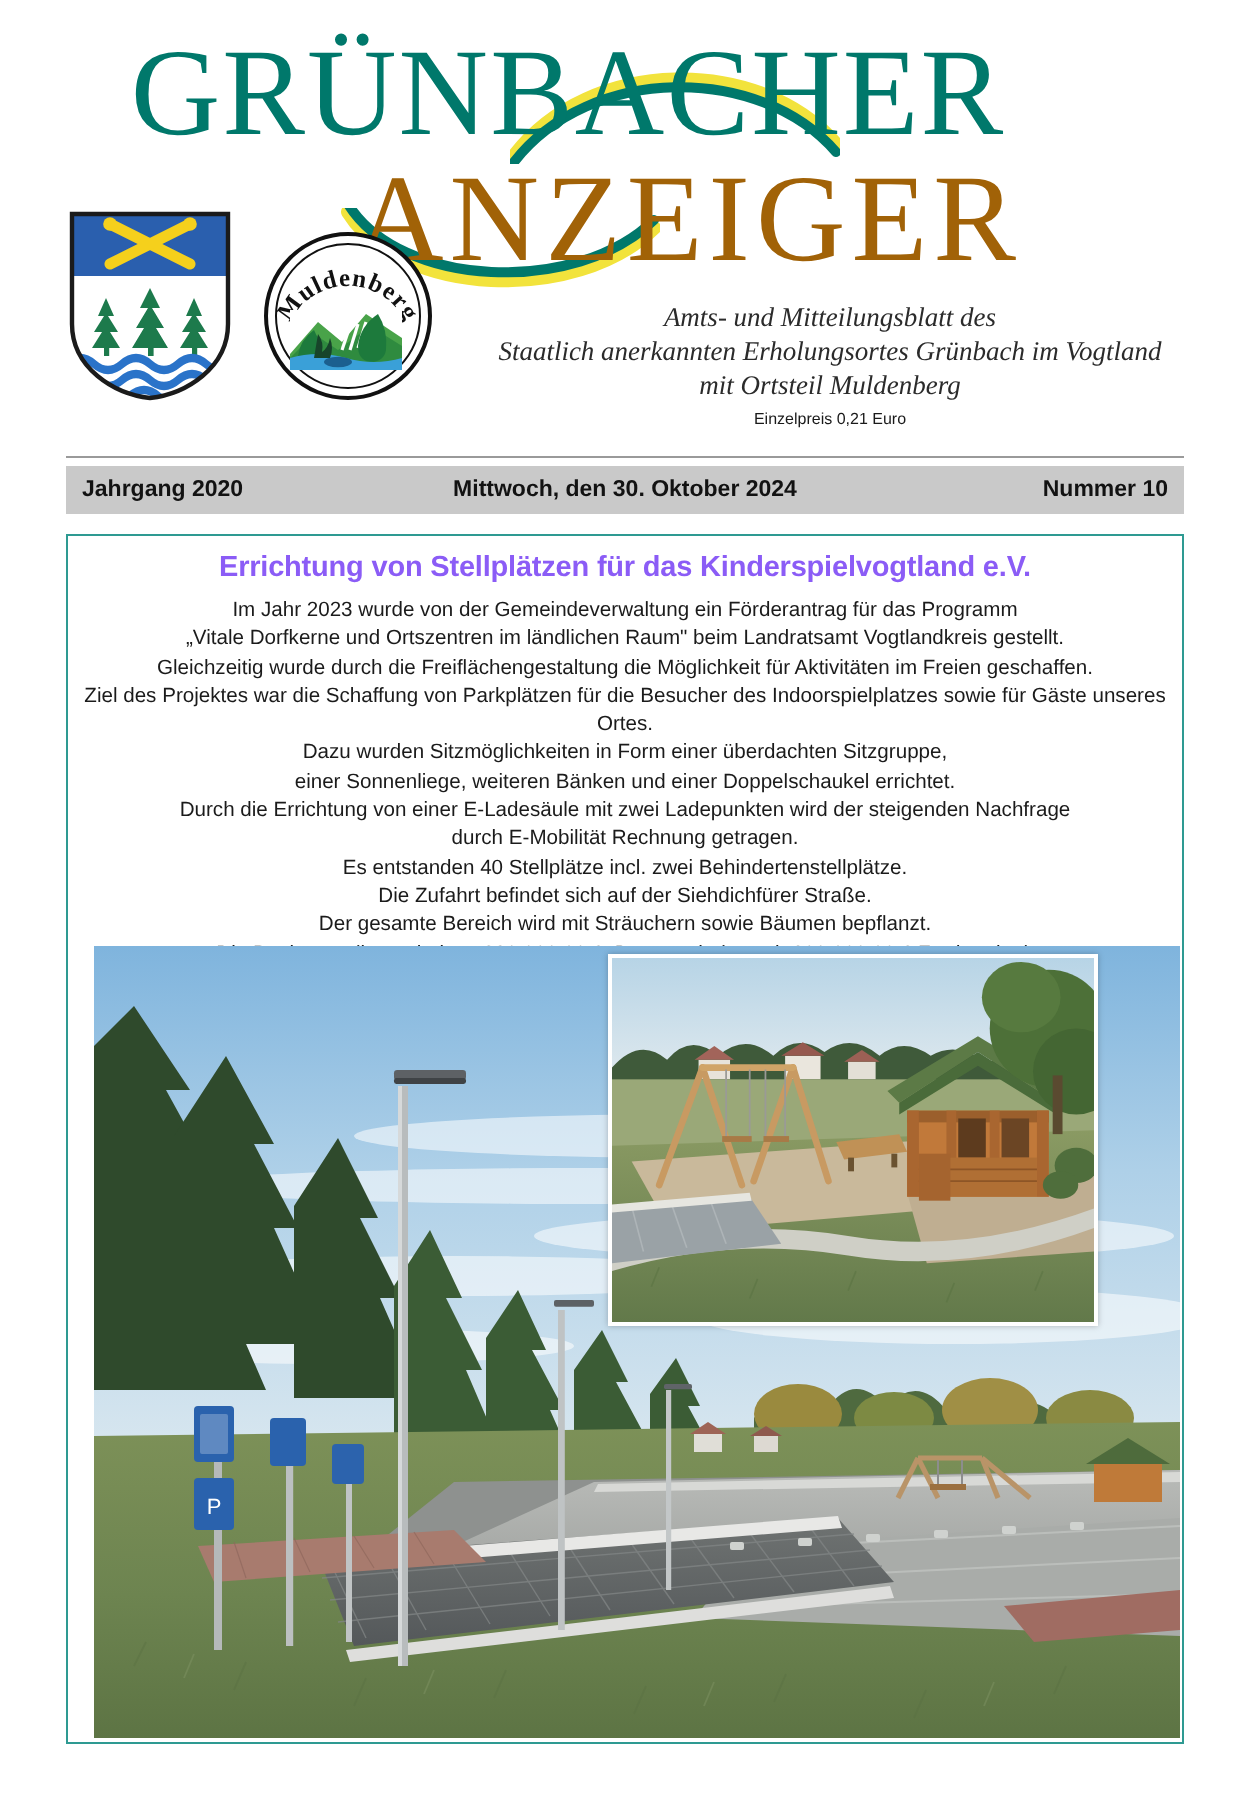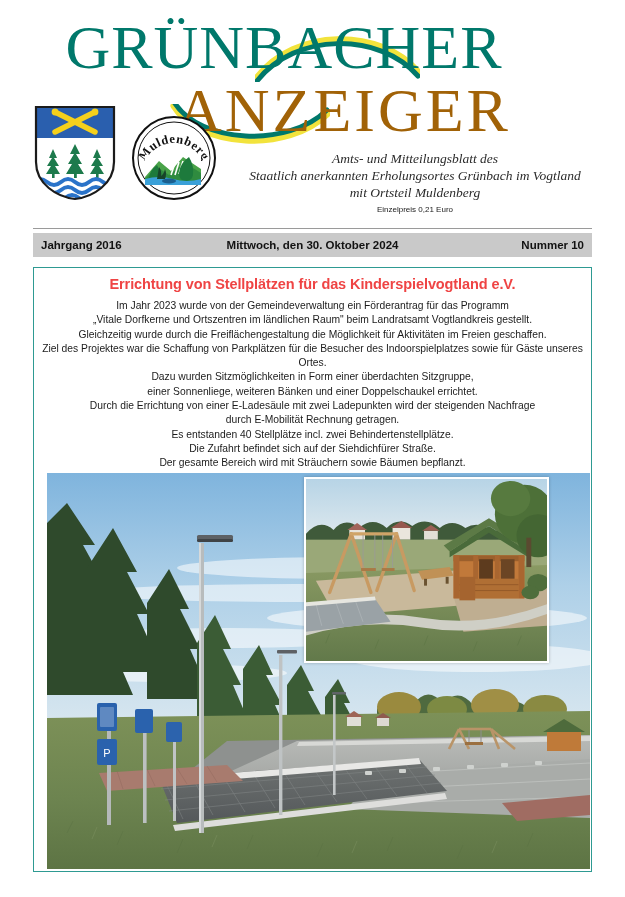--- a/index.html
+++ b/index.html
@@ -131,21 +131,21 @@
     border: 1.5px solid #2e9a92;
     box-sizing: border-box;
     background: #ffffff;
     overflow: hidden;
   }
   #article-headline {
     margin: 7px 10px 0 10px;
     text-align: center;
     font-size: 14.5px;
     font-weight: bold;
-    color: #ef4444;
+    color: #8b5cf6;
     letter-spacing: -0.1px;
     line-height: 18px;
   }
   #article-body {
     margin: 6px 8px 0 8px;
     text-align: center;
     font-size: 10.3px;
     line-height: 14.3px;
     color: #1b1b1b;
   }
@@ -260,21 +260,21 @@
     <span class="sub-l1">Amts- und Mitteilungsblatt des</span>
     <span class="sub-l2">Staatlich anerkannten Erholungsortes Grünbach im Vogtland</span>
     <span class="sub-l3">mit Ortsteil Muldenberg</span>
     <span class="price-line">Einzelpreis 0,21 Euro</span>
   </div>
 
   <div id="mast-rule"></div>
 </div>
 
 <div id="info-bar">
-  <span id="info-year">Jahrgang 2016</span>
+  <span id="info-year">Jahrgang 2020</span>
   <span id="info-date">Mittwoch, den 30. Oktober 2024</span>
   <span id="info-number">Nummer 10</span>
 </div>
 
 <div id="article-box">
 
   <div id="article-headline">Errichtung von Stellplätzen für das Kinderspielvogtland e.V.</div>
 
   <div id="article-body">
     <p>Im Jahr 2023 wurde von der Gemeindeverwaltung ein Förderantrag für das Programm</p>

